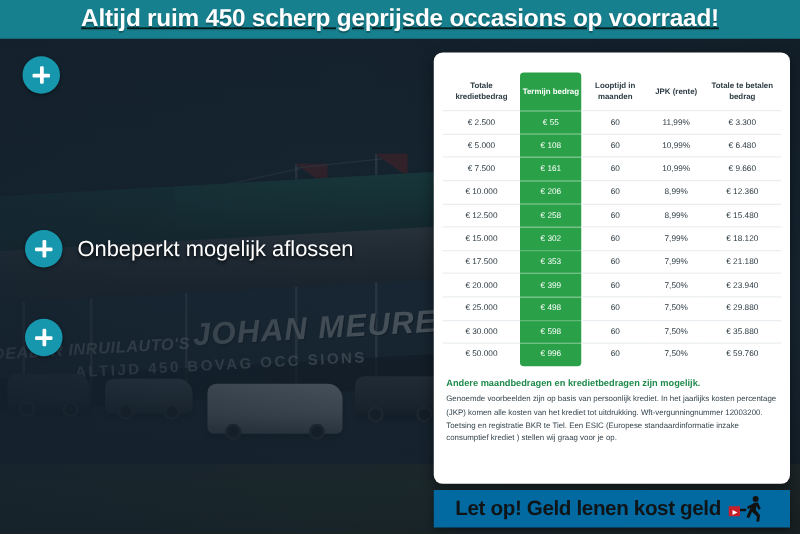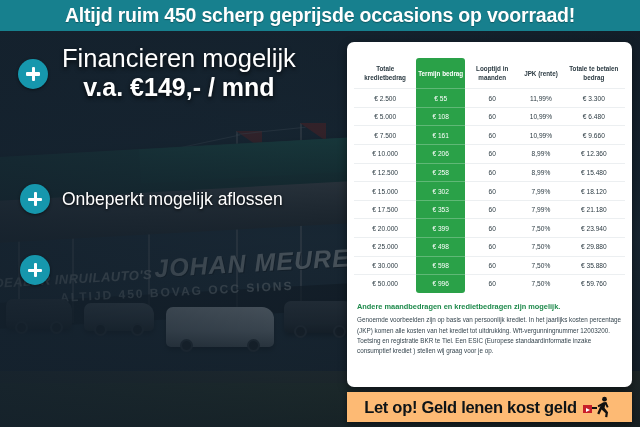--- a/index.html
+++ b/index.html
@@ -16,20 +16,21 @@
     overflow: hidden;
   }
 
   
   .topbar {
     position: absolute; left: 0; top: 0;
     width: 640px; height: 31px;
     background: #17808e;
     display: flex; align-items: center; justify-content: center;
     z-index: 30;
+    text-decoration: underline;
   }
   .topbar-text {
     color: #ffffff;
     font-size: 19.5px;
     font-weight: bold;
     letter-spacing: -0.2px;
     text-shadow: 0 1px 1px rgba(0,0,0,.30);
     white-space: nowrap;
   }
 
@@ -274,21 +275,21 @@
     font-size: 6.3px;
     color: #35454e;
     line-height: 1.62;
     text-align: left;
   }
 
   
   .warnbar {
     position: absolute; left: 347px; top: 392px;
     width: 285px; height: 30px;
-    background: #fdba74;
+    background: #0369a1;
     display: flex; align-items: center; justify-content: center;
     box-shadow: 0 2px 6px rgba(0,0,0,.45);
     z-index: 26;
   }
   .warn-text {
     font-size: 16.5px;
     font-weight: bold;
     color: #0f1417;
     letter-spacing: -0.3px;
     white-space: nowrap;
@@ -377,24 +378,20 @@
       <div class="wheel" style="right:10px;"></div>
     </div>
 
     <div class="overlay"></div>
   </div>
 
   <div class="bullets">
 
     <div class="headline-wrap">
       <div class="plus-badge"></div>
-      <div class="headline-texts">
-        <div class="headline-1">Financieren mogelijk</div>
-        <div class="headline-2">v.a. €149,- / mnd</div>
-      </div>
     </div>
 
     <div class="bullet" style="left:20px; top:153px;">
       <div class="plus-badge"></div>
       <div class="bullet-label">Onbeperkt mogelijk aflossen</div>
     </div>
 
     <div class="bullet" style="left:20px; top:224px;">
       <div class="plus-badge"></div>
     </div>

